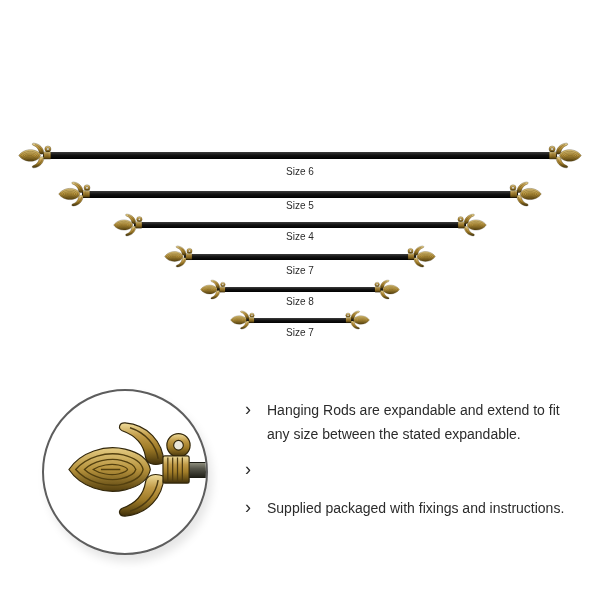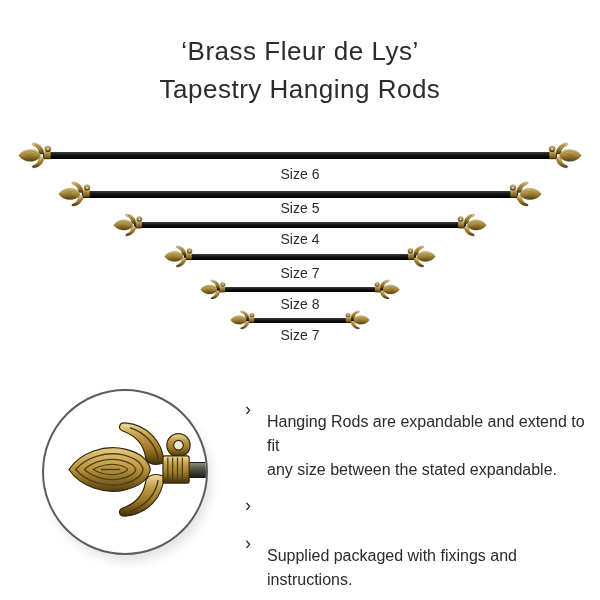--- a/index.html
+++ b/index.html
@@ -22,39 +22,39 @@
   .bar{flex:1 1 auto;margin:0 -9px;position:relative;z-index:0;
        background:linear-gradient(180deg,#3d3d3d,var(--rod-black,#131313) 45%,#000);
        border-radius:1px;}
   .r6{top:142px;width:564px;height:27px}.r6 .fin{width:34px;height:27px}.r6 .bar{height:7px}
   .r5{top:181px;width:484px;height:26px}.r5 .fin{width:33px;height:26px}.r5 .bar{height:7px}
   .r4{top:213px;width:374px;height:24px}.r4 .fin{width:30px;height:24px}.r4 .bar{height:6px}
   .r3{top:245px;width:272px;height:23px}.r3 .fin{width:29px;height:23px}.r3 .bar{height:6px}
   .r2{top:279px;width:200px;height:21px}.r2 .fin{width:26px;height:21px}.r2 .bar{height:5px}
   .r1{top:310px;width:140px;height:20px}.r1 .fin{width:25px;height:20px}.r1 .bar{height:5px}
 
-  .rod-label{position:absolute;left:0;width:100%;text-align:center;font-size:14px;
+  .rod-label{position:absolute;left:0;width:100%;text-align:center;font-size:10px;
              color:var(--text,#2b2b2b);font-weight:500;}
   .l6{top:166px}.l5{top:200px}.l4{top:231px}.l3{top:265px}.l2{top:296px}.l1{top:327px}
 
   
   .detail{position:absolute;left:42px;top:389px;width:162px;height:162px;border-radius:50%;
           border:2px solid var(--circle-ring,#5d5d5d);background:#fff;overflow:hidden;
           box-shadow:4px 7px 10px rgba(0,0,0,.10);}
   .rod-stub{position:absolute;left:136px;top:71px;width:40px;height:14px;
             background:linear-gradient(180deg,#8c8c7c,#55554a 40%,#22221b);
             border:1px solid #1c1c15;}
   .big-fin{position:absolute;left:22px;top:28px;width:128px;height:101px;}
 
   
   .bullets{position:absolute;left:245px;top:398px;width:340px;margin:0;padding:0;list-style:none;}
   .bullets li{display:flex;align-items:flex-start;margin:0 0 12px 0;}
   .bullets li:nth-child(2){margin-bottom:15px;}
   .marker{flex:0 0 22px;font-size:18px;line-height:23px;color:var(--text,#2b2b2b);}
-  .btext{flex:1 1 auto;font-size:16px;line-height:24px;color:var(--text,#2b2b2b);margin-top:12px;}
+  .btext{flex:1 1 auto;font-size:14px;line-height:24px;color:var(--text,#2b2b2b);}
 
   .defs{position:absolute;width:0;height:0;}
 </style>
 </head>
 <body>
 
 <div class="page">
 
   <svg class="defs" aria-hidden="true">
     <defs>
@@ -86,24 +86,20 @@
 
         <circle cx="116" cy="27" r="12" fill="url(#gBrassV)" stroke="#32270b" stroke-width="1.2"></circle>
         <circle cx="116" cy="27" r="5" fill="#eae6d8" stroke="#32270b" stroke-width="1.2"></circle>
 
         <rect x="100" y="38" width="27" height="28" rx="2" fill="url(#gBrassV)" stroke="#32270b" stroke-width="1.2"></rect>
         <path d="M105,39.5 L105,64.5 M110,39.5 L110,64.5 M115,39.5 L115,64.5 M120,39.5 L120,64.5" stroke="#4e3c12" stroke-width="1.3"></path>
       </g>
     </defs>
   </svg>
 
-  <header class="title">
-    <div>‘Brass Fleur de Lys’</div>
-    <div>Tapestry Hanging Rods</div>
-  </header>
 
   <div>
     <div class="rod r6">
       <svg class="fin" viewBox="0 0 132 104">
           <use href="#fleur"></use>
         </svg>
       <div class="bar"></div>
       <svg class="fin flip" viewBox="0 0 132 104">
           <use href="#fleur"></use>
         </svg>

